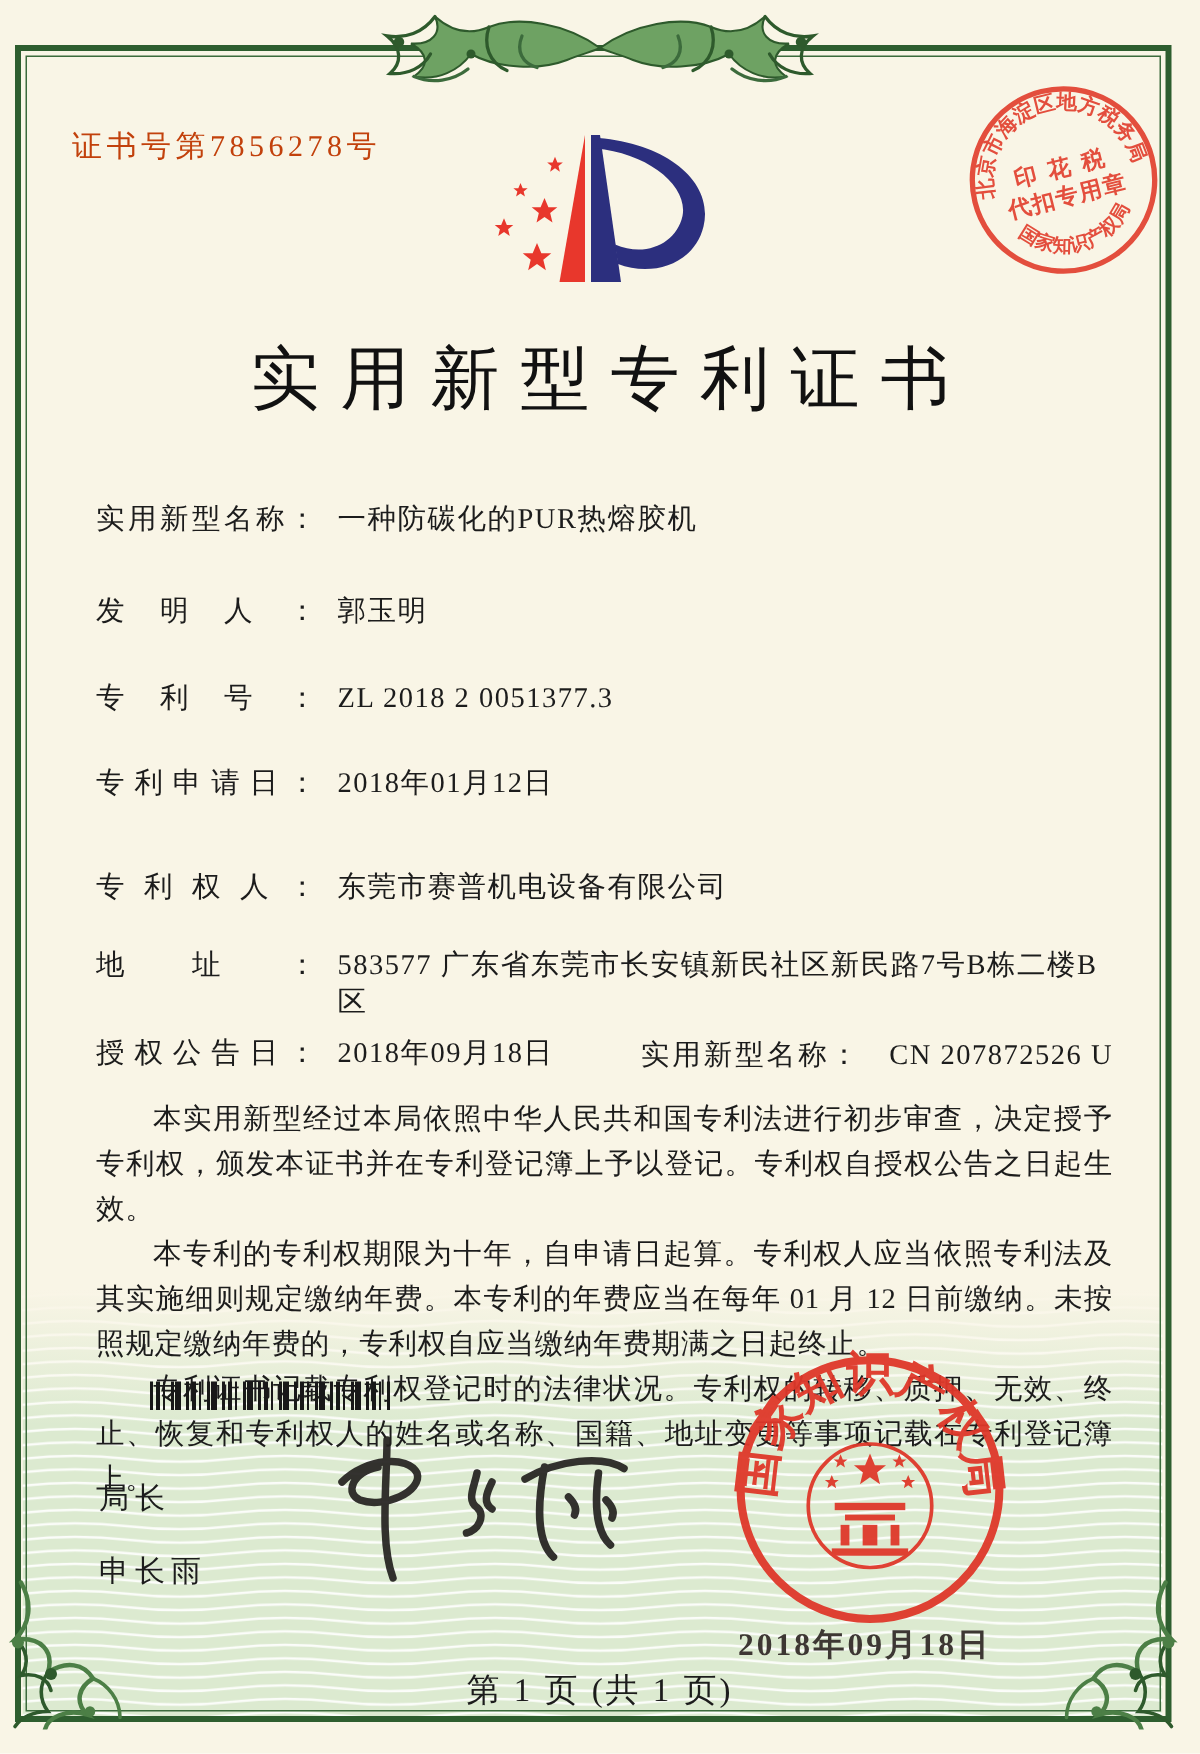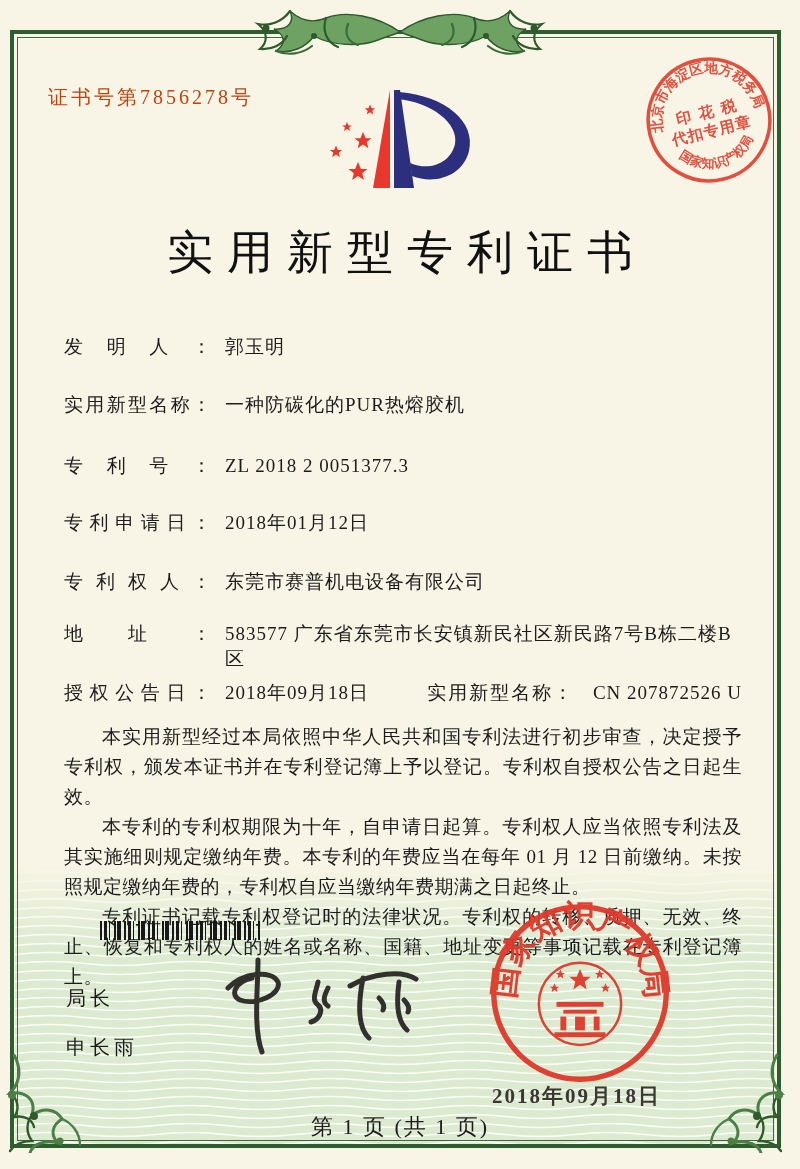--- a/index.html
+++ b/index.html
@@ -41,21 +41,21 @@
   }
   
   .main { position:absolute; left:64px; right:58px; top:334px; z-index:4; font-size:19px; }
   .field-row { display:flex; align-items:flex-start; line-height:25px; }
   .f-label {
     flex:0 0 147px; text-align:justify; text-align-last:justify;
     white-space:nowrap; color:#1c1c1c;
   }
   .f-value { margin-left:14px; letter-spacing:1px; }
   .mb1 { margin-bottom:36px; } .mb2 { margin-bottom:33px; } .mb3 { margin-bottom:32px; }
-  .mb4 { margin-bottom:34px; } .mb5 { margin-bottom:27px; } .mb6 { margin-bottom:9px; }
+  .mb4 { margin-bottom:44px; } .mb5 { margin-bottom:27px; } .mb6 { margin-bottom:9px; }
   .addr-value { max-width:540px; }
   .grant-row { display:flex; justify-content:space-between; }
   .grant-right { white-space:nowrap; }
   .grant-right .inline-label { letter-spacing:2px; }
   .paras { margin-top:16px; line-height:30px; text-align:justify; }
   .paras p { text-indent:2em; letter-spacing:.5px; }
   
   .barcode {
     position:absolute; left:100px; top:921px; width:160px; height:19px; z-index:4;
     background:repeating-linear-gradient(90deg,
@@ -182,28 +182,28 @@
     <g fill="#2c2f7e">
       <polygon points="78,4 84,4 98,102 78,102"></polygon>
       <path d="M83,6 C130,10 160,36 153,65 C147,90 119,99 96,90 L94,77 C115,86 135,76 139,58 C143,38 116,16 81,13 Z"></path>
     </g>
   </svg>
 
   <div class="title">实用新型专利证书</div>
 
   <div class="main">
 
+    <div class="field-row mb1">
+      <span class="f-label">实用新型名称：</span>
+      <span class="f-value">一种防碳化的PUR热熔胶机</span>
+    </div>
+
     <div class="field-row mb2">
       <span class="f-label">发明人：</span>
       <span class="f-value">郭玉明</span>
-    </div>
-
-    <div class="field-row mb1">
-      <span class="f-label">实用新型名称：</span>
-      <span class="f-value">一种防碳化的PUR热熔胶机</span>
     </div>
 
     <div class="field-row mb3">
       <span class="f-label">专利号：</span>
       <span class="f-value">ZL 2018 2 0051377.3</span>
     </div>
 
     <div class="field-row mb4">
       <span class="f-label">专利申请日：</span>
       <span class="f-value">2018年01月12日</span>

